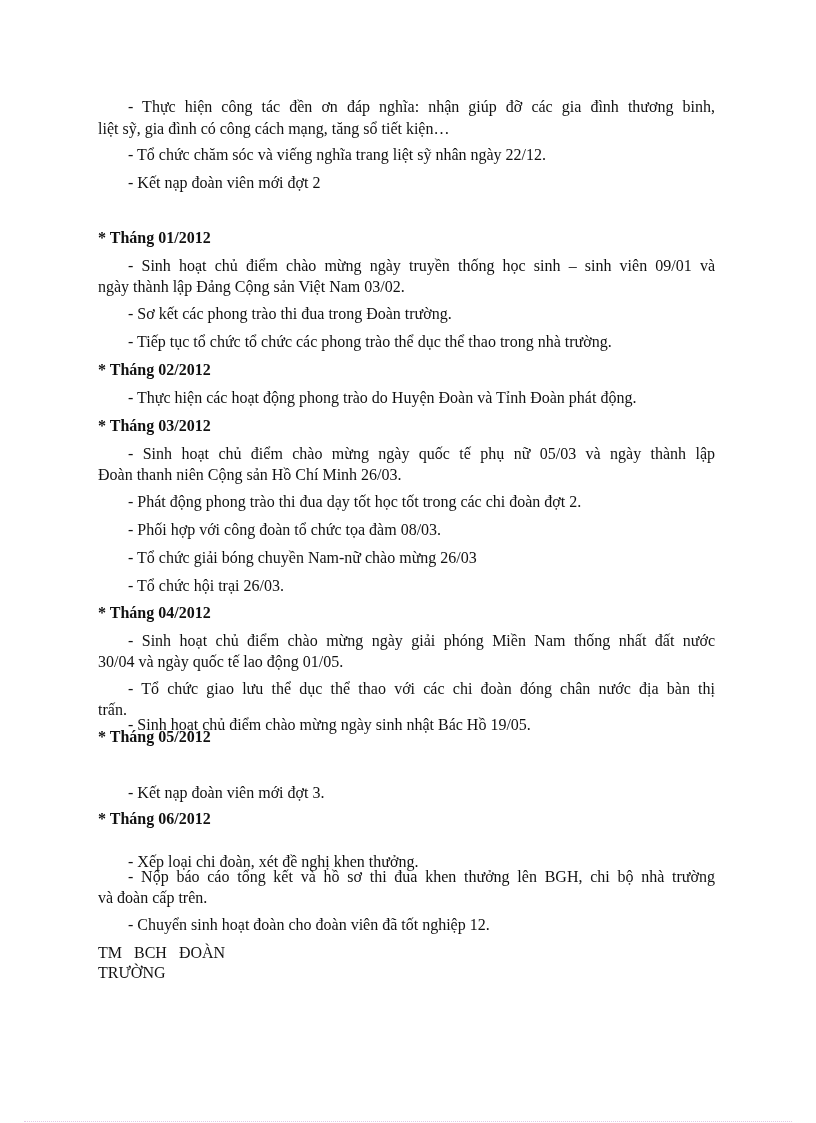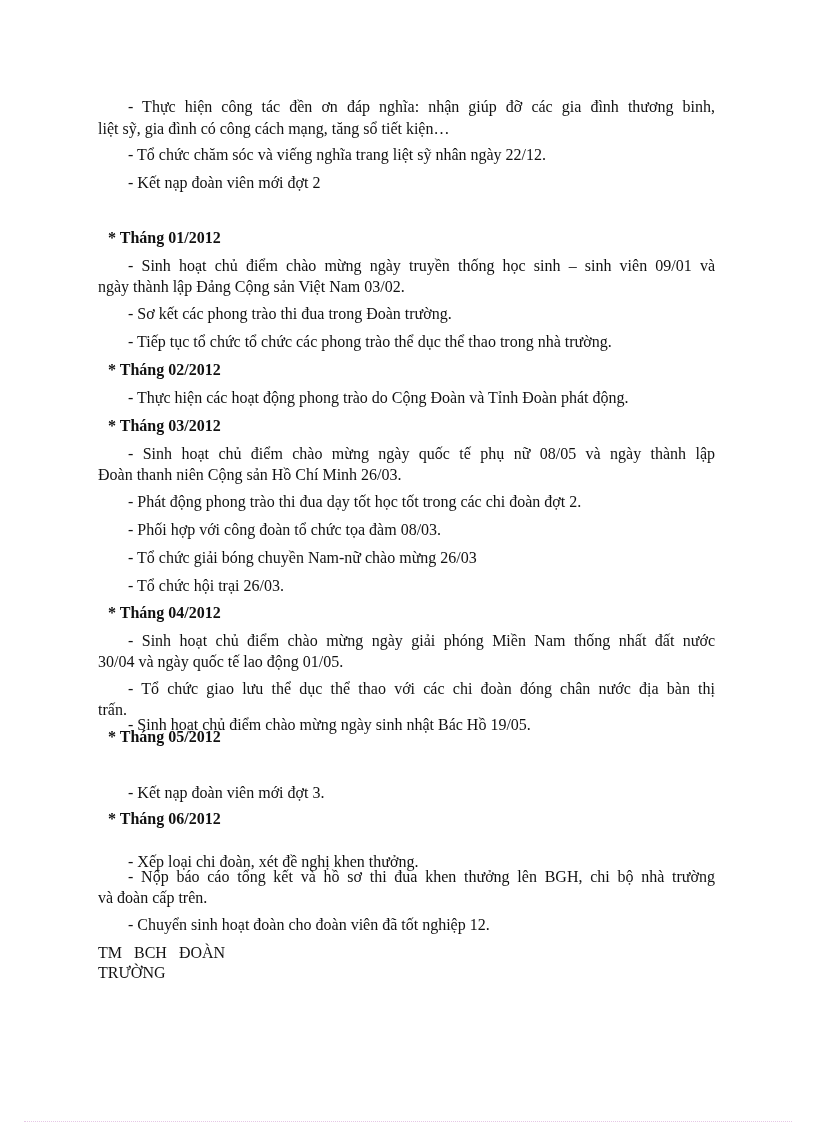--- a/index.html
+++ b/index.html
@@ -2,45 +2,45 @@
 <html><head>
   <meta charset="utf-8">
   <style>
     html, body { margin: 0; padding: 0; background: #ffffff; }
     body { width: 816px; height: 1123px; position: relative; overflow: hidden;
            font-family: "Liberation Serif", "DejaVu Serif", serif; color: #111111; }
     .page { position: absolute; left: 98px; top: 0; width: 617px; }
     .line { position: absolute; left: 0; width: 617px; font-size: 16px; line-height: 22px; white-space: nowrap; }
     .just { text-align: justify; text-align-last: justify; }
     .indent { padding-left: 30px; box-sizing: border-box; }
-    .heading { font-weight: bold; font-size: 16px; margin-left: 10px; }
+    .heading { font-weight: bold; font-size: 16px; }
     .sig { text-align: left; }
     .footer-rule { position: absolute; left: 24px; right: 24px; top: 1121px; border-top: 1px dotted #e6c8e6; }
   </style>
 </head>
 <body>
 
 <div class="page">
 
   <div class="line indent just" style="top:96px">- Thực hiện công tác đền ơn đáp nghĩa: nhận giúp đỡ các gia đình thương binh,</div>
   <div class="line" style="top:118px">liệt sỹ, gia đình có công cách mạng, tăng sổ tiết kiện…</div>
   <div class="line indent" style="top:144px">- Tổ chức chăm sóc và viếng nghĩa trang liệt sỹ nhân ngày 22/12.</div>
   <div class="line indent" style="top:172px">- Kết nạp đoàn viên mới đợt 2</div>
 
   <div class="line heading" style="top:227px">* Tháng 01/2012</div>
   <div class="line indent just" style="top:255px">- Sinh hoạt chủ điểm chào mừng ngày truyền thống học sinh – sinh viên 09/01 và</div>
   <div class="line" style="top:276px">ngày thành lập Đảng Cộng sản Việt Nam 03/02.</div>
   <div class="line indent" style="top:303px">- Sơ kết các phong trào thi đua trong Đoàn trường.</div>
   <div class="line indent" style="top:331px">- Tiếp tục tổ chức tổ chức các phong trào thể dục thể thao trong nhà trường.</div>
 
   <div class="line heading" style="top:359px">* Tháng 02/2012</div>
-  <div class="line indent" style="top:387px">- Thực hiện các hoạt động phong trào do Cộng Đoàn và Tỉnh Đoàn phát động.</div>
+  <div class="line indent" style="top:387px">- Thực hiện các hoạt động phong trào do Huyện Đoàn và Tỉnh Đoàn phát động.</div>
 
   <div class="line heading" style="top:415px">* Tháng 03/2012</div>
-  <div class="line indent just" style="top:443px">- Sinh hoạt chủ điểm chào mừng ngày quốc tế phụ nữ 08/05 và ngày thành lập</div>
+  <div class="line indent just" style="top:443px">- Sinh hoạt chủ điểm chào mừng ngày quốc tế phụ nữ 05/03 và ngày thành lập</div>
   <div class="line" style="top:464px">Đoàn thanh niên Cộng sản Hồ Chí Minh 26/03.</div>
   <div class="line indent" style="top:491px">- Phát động phong trào thi đua dạy tốt học tốt trong các chi đoàn đợt 2.</div>
   <div class="line indent" style="top:519px">- Phối hợp với công đoàn tổ chức tọa đàm 08/03.</div>
   <div class="line indent" style="top:547px">- Tổ chức giải bóng chuyền Nam-nữ chào mừng 26/03</div>
   <div class="line indent" style="top:575px">- Tổ chức hội trại 26/03.</div>
 
   <div class="line heading" style="top:602px">* Tháng 04/2012</div>
   <div class="line indent just" style="top:630px">- Sinh hoạt chủ điểm chào mừng ngày giải phóng Miền Nam thống nhất đất nước</div>
   <div class="line" style="top:651px">30/04 và ngày quốc tế lao động 01/05.</div>
   <div class="line indent just" style="top:678px">- Tổ chức giao lưu thể dục thể thao với các chi đoàn đóng chân nước địa bàn thị</div>

